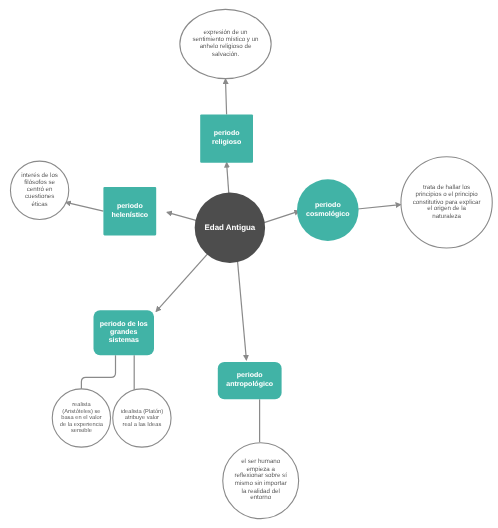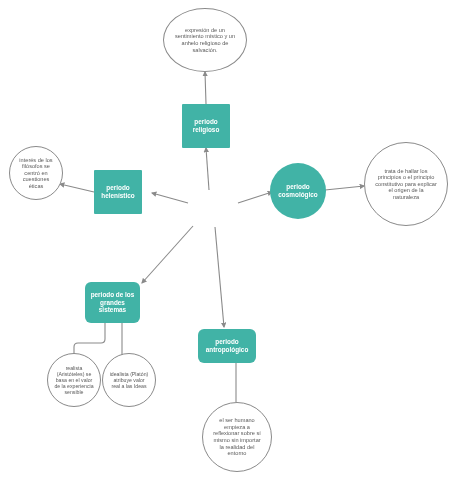--- a/index.html
+++ b/index.html
@@ -94,20 +94,23 @@
 
     <path d="M 105 323 L 105 339 Q 105 343 101 343 L 78 343 Q 74 343 74 347 L 74 356" fill="none" stroke="#8a8a8a" stroke-width="1.1"></path>
 
     <line x1="122" y1="323" x2="122" y2="356" stroke="#8a8a8a" stroke-width="1.1"></line>
 
     <line x1="215" y1="227" x2="224" y2="327" stroke="#8a8a8a" stroke-width="1.1" marker-end="url(#arrow)"></line>
 
     <line x1="236" y1="363" x2="236" y2="402" stroke="#8a8a8a" stroke-width="1.1"></line>
   </svg>
 
+  <div class="node node-root" style="left:177px; top:175px; width:64px; height:64px;">
+    <span class="label">Edad Antigua</span>
+  </div>
 
   <div class="node node-teal rect" style="left:182px; top:104px; width:48px; height:44px;">
     <span class="label">periodo religioso</span>
   </div>
   <div class="node node-leaf" style="left:163px; top:8px; width:84px; height:64px; padding:8px;">
     <span class="label">expresión de un sentimiento místico y un anhelo religioso de salvación.</span>
   </div>
 
   <div class="node node-teal rect" style="left:94px; top:170px; width:48px; height:44px;">
     <span class="label">periodo helenístico</span>

